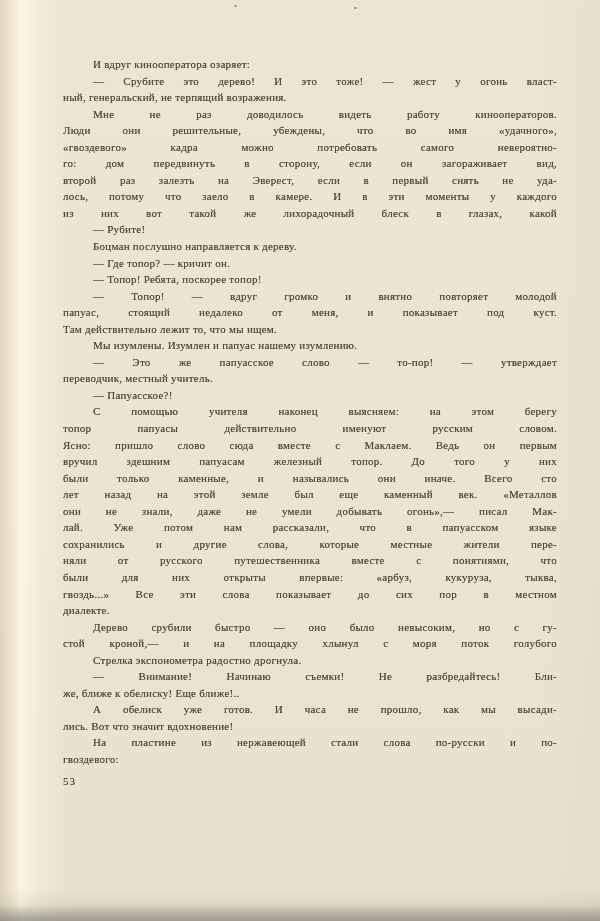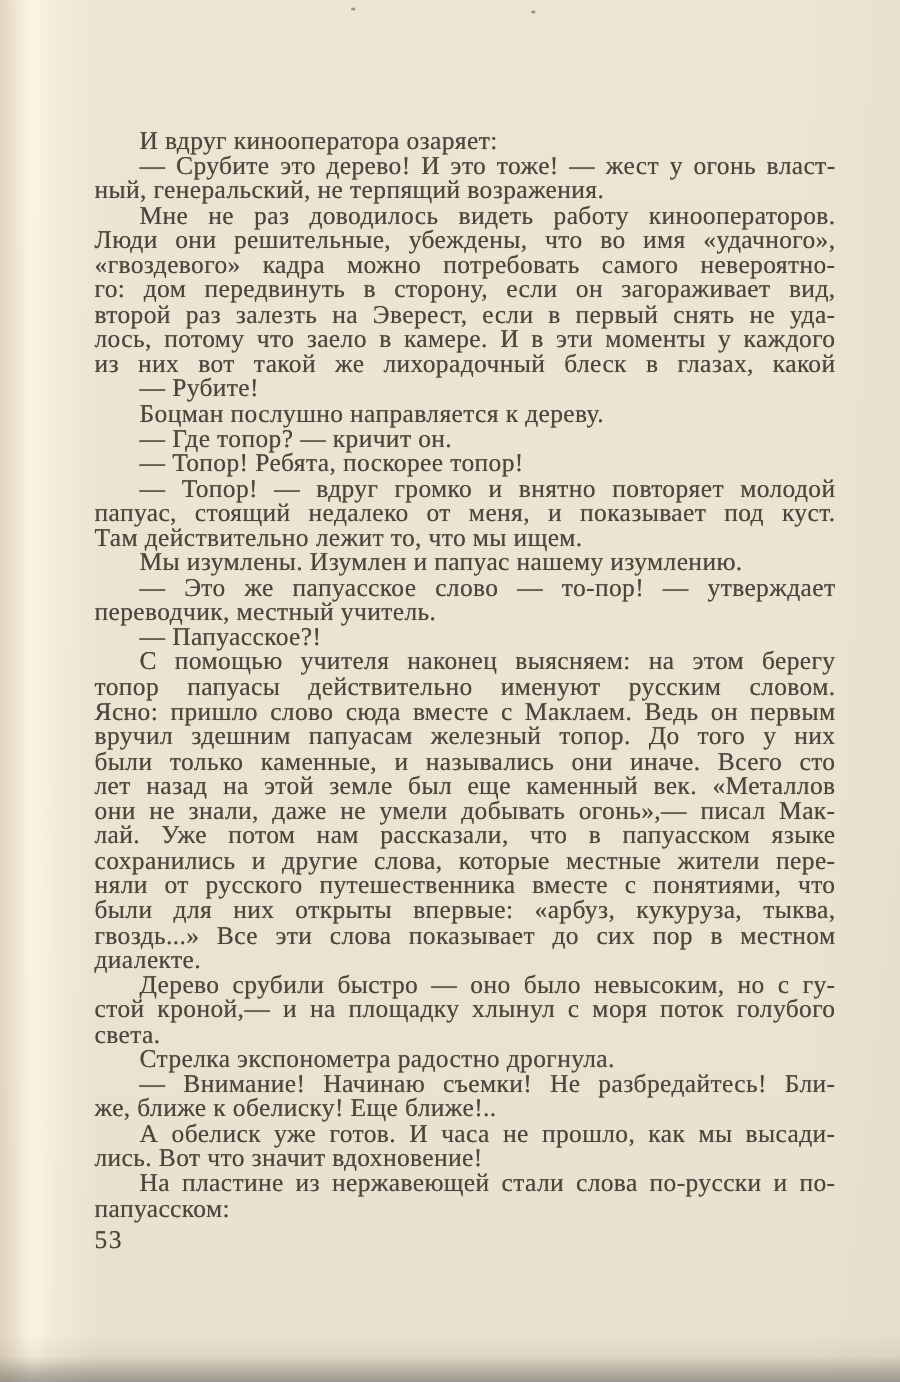--- a/index.html
+++ b/index.html
@@ -32,25 +32,24 @@
       
       linear-gradient(to bottom, #ede5d4 0%, #ece4d2 55%, #eae2d0 85%, #e9e1cf 100%);
     font-family: "Liberation Serif", "DejaVu Serif", serif;
   }
   .page-text {
     position: absolute;
     left: 63px;
     top: 56px;
     width: 494px;
     color: var(--ink, #4c453b);
-    font-size: 17px;
+    font-size: 11px;
     line-height: 16.55px;
     letter-spacing: 0.25px;
     text-shadow: 0 0 0.45px rgba(76,69,59,0.65);
-    margin-top: 30px;
   }
   .line {
     text-align: left;
     white-space: normal;
   }
   .line.j {
     text-align: justify;
     text-align-last: justify;
   }
   .line.indent {
@@ -107,23 +106,22 @@
       <div class="line j">лет назад на этой земле был еще каменный век. «Металлов</div>
       <div class="line j">они не знали, даже не умели добывать огонь»,— писал Мак-</div>
       <div class="line j">лай. Уже потом нам рассказали, что в папуасском языке</div>
       <div class="line j">сохранились и другие слова, которые местные жители пере-</div>
       <div class="line j">няли от русского путешественника вместе с понятиями, что</div>
       <div class="line j">были для них открыты впервые: «арбуз, кукуруза, тыква,</div>
       <div class="line j">гвоздь...» Все эти слова показывает до сих пор в местном</div>
       <div class="line">диалекте.</div>
       <div class="line indent j">Дерево срубили быстро — оно было невысоким, но с гу-</div>
       <div class="line j">стой кроной,— и на площадку хлынул с моря поток голубого</div>
-      <div class="line">света.</div>
       <div class="line indent">Стрелка экспонометра радостно дрогнула.</div>
       <div class="line indent j">— Внимание! Начинаю съемки! Не разбредайтесь! Бли-</div>
       <div class="line">же, ближе к обелиску! Еще ближе!..</div>
       <div class="line indent j">А обелиск уже готов. И часа не прошло, как мы высади-</div>
       <div class="line">лись. Вот что значит вдохновение!</div>
       <div class="line indent j">На пластине из нержавеющей стали слова по-русски и по-</div>
-      <div class="line">папуасском:</div>
+      <div class="line">гвоздевого:</div>
       <div class="page-number">53</div>
     </div>
 </div>
 
 </body></html>

